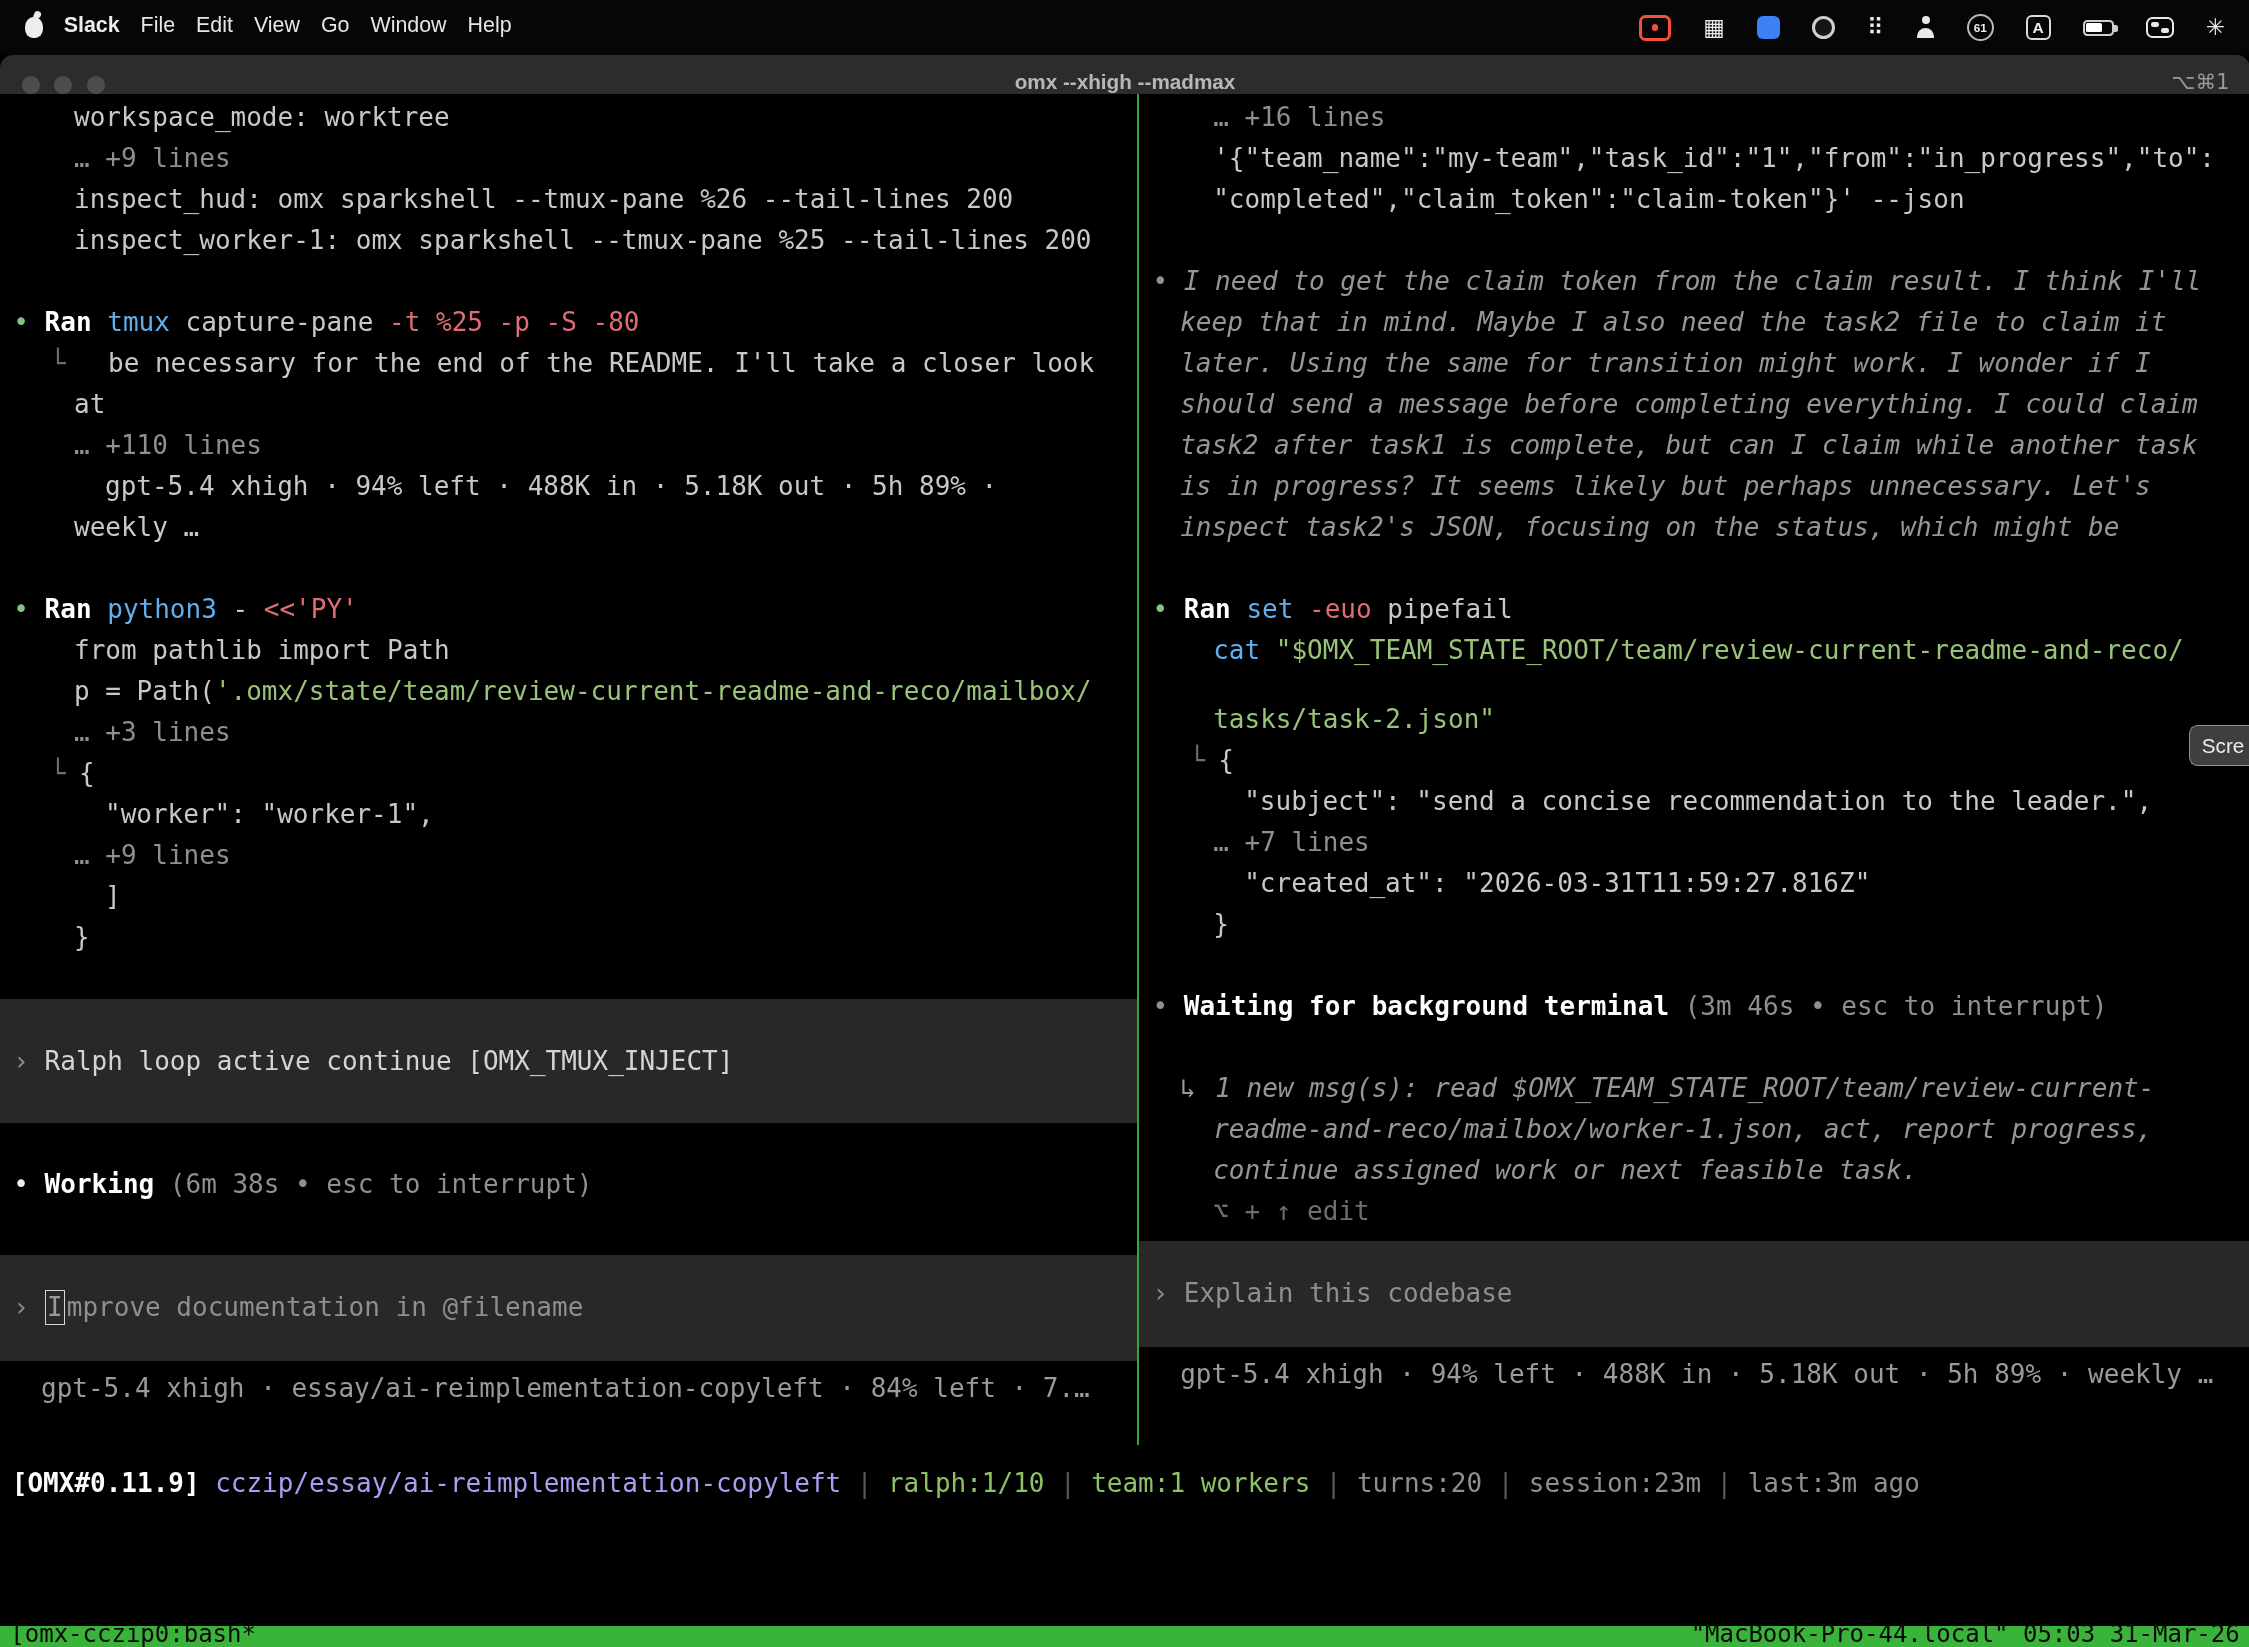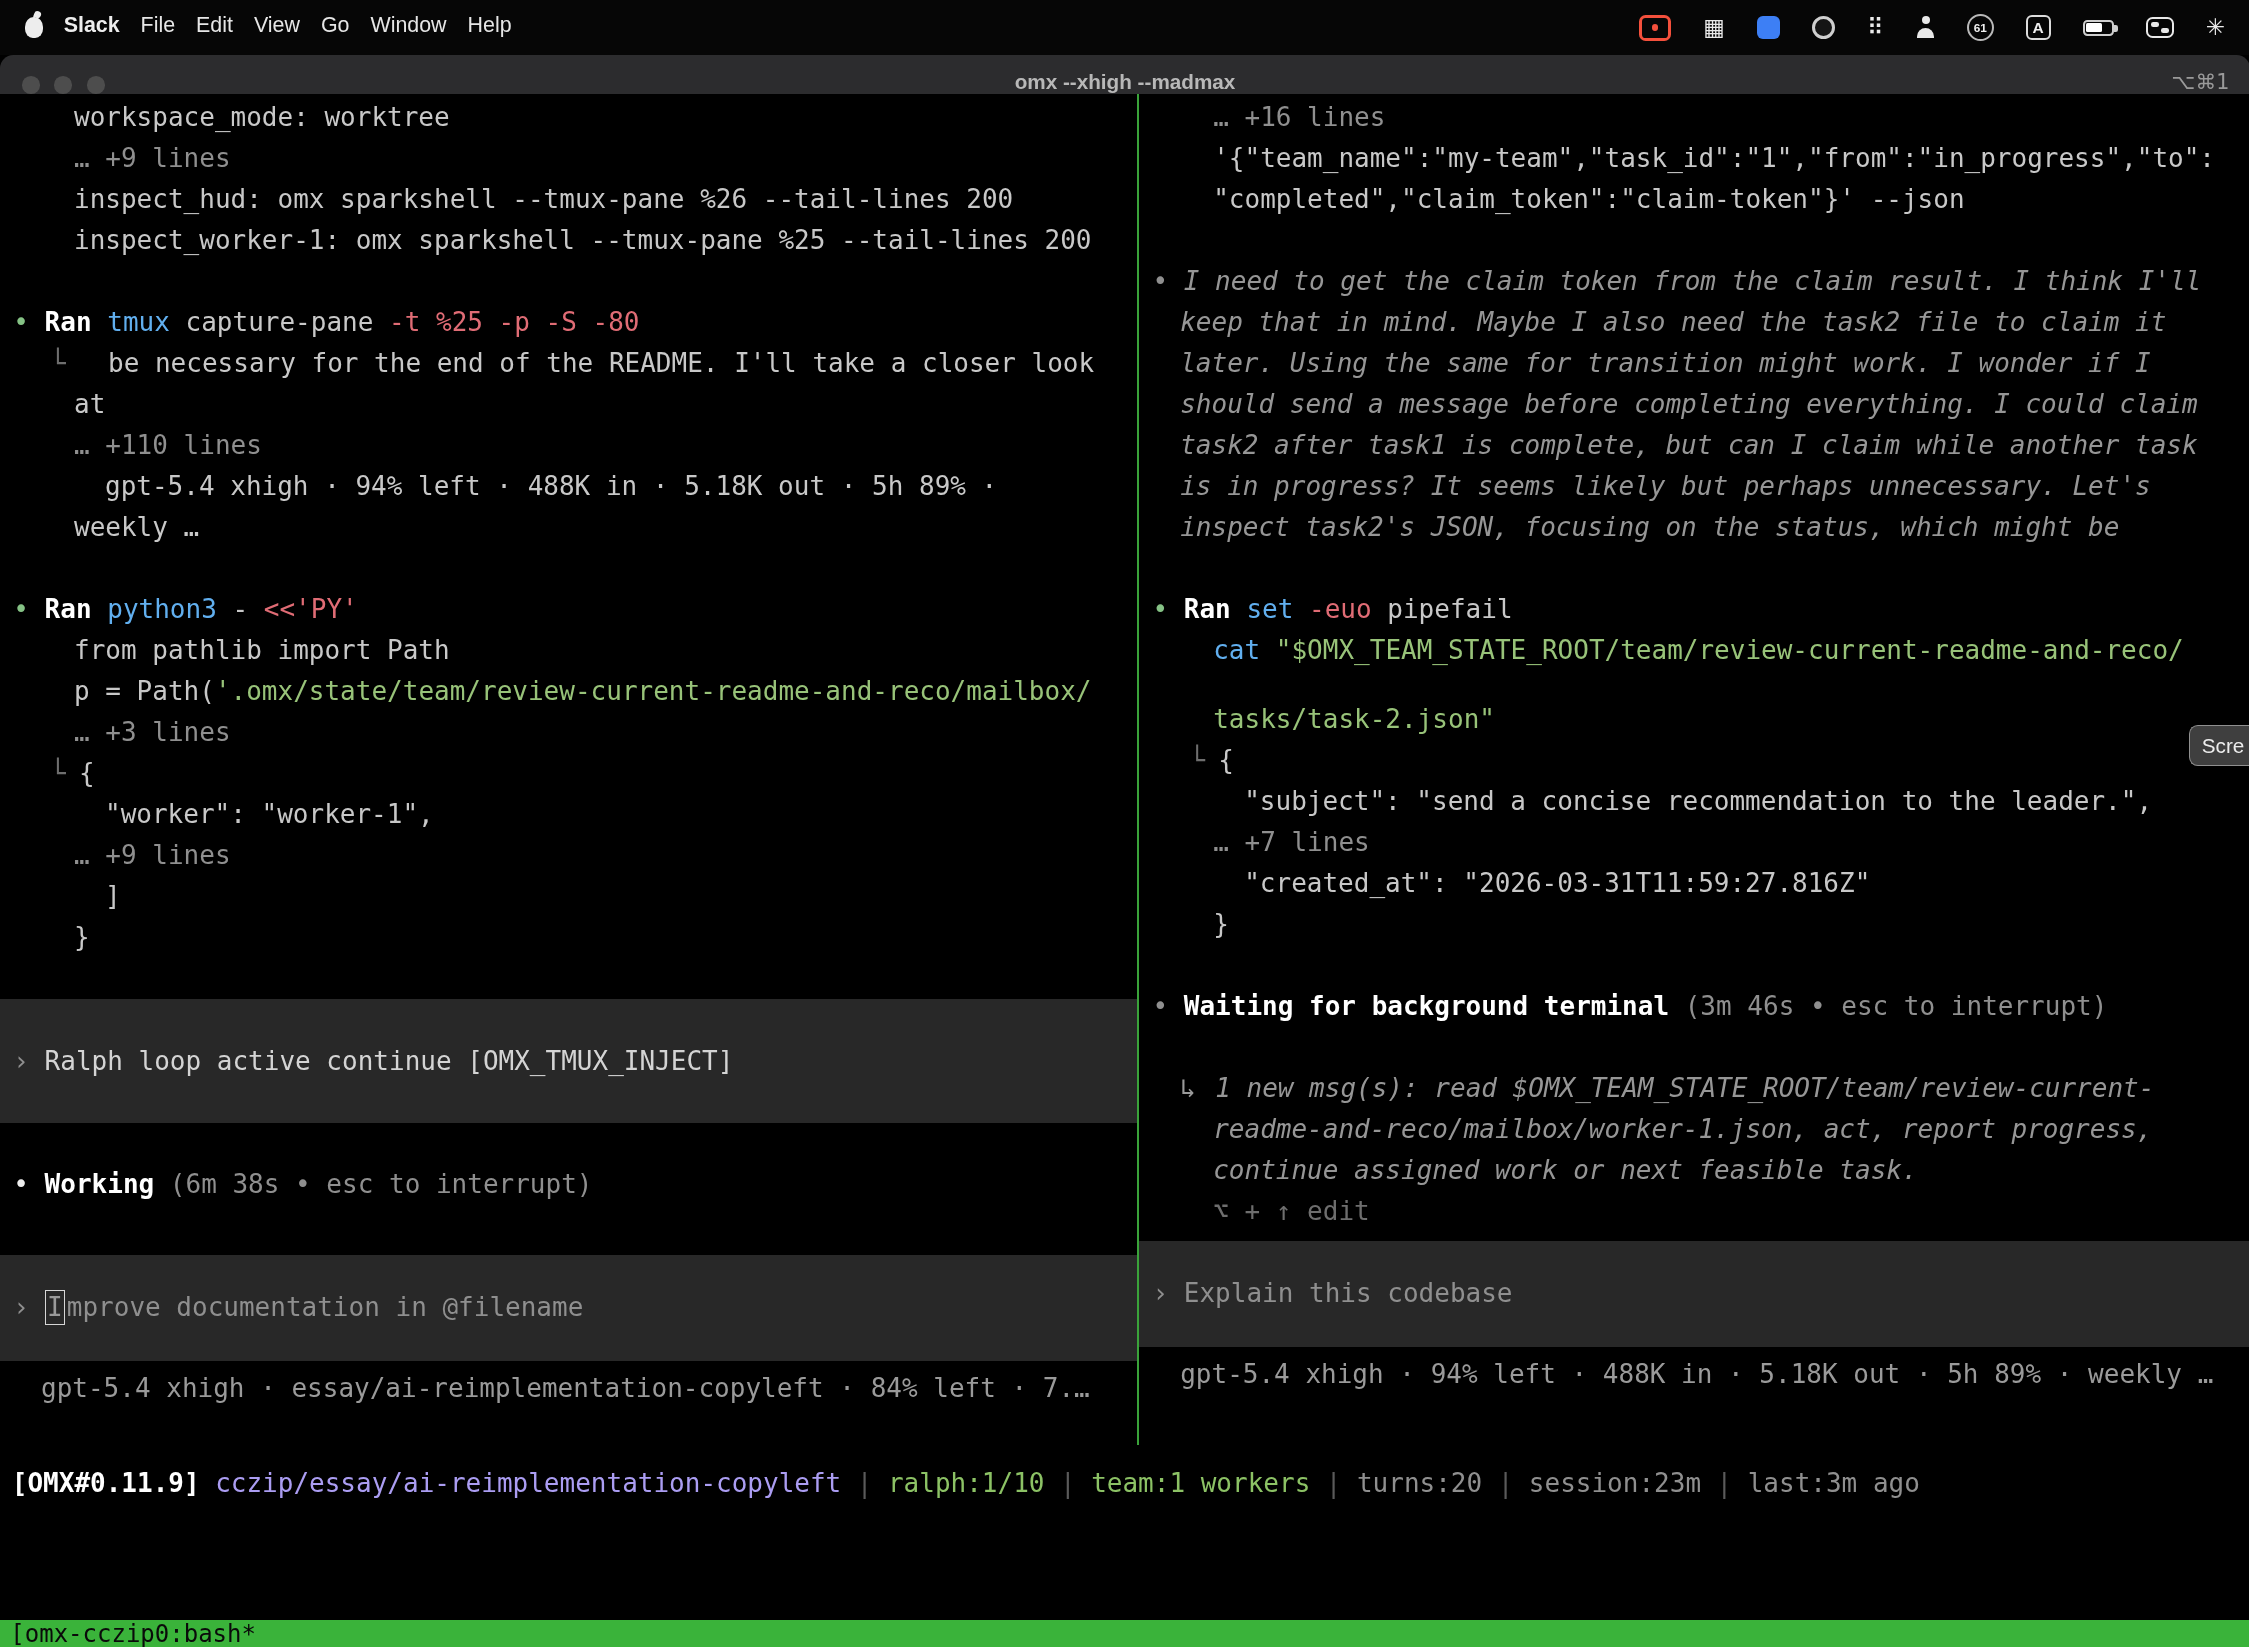--- a/index.html
+++ b/index.html
@@ -78,23 +78,23 @@
   .footer{margin-top:7.4px;color:#9a9a9a;}
 
   
   .omx{display:flex;gap:15.5px;align-items:center;height:41px;margin-top:17.7px;
        padding-left:11.8px;font-size:26px;white-space:pre;}
   .purple{color:#ab9df2;}
   .grn2{color:#8cc265;}
   .sep{color:#5a5a5a;}
 
   
-  .tmuxbar{position:absolute;left:0;bottom:0;width:100%;height:28px;background:#3ab33a;
-           color:#0a0a0a;display:flex;align-items:flex-start;justify-content:space-between;
-           font-size:24px;padding:0 10.3px;box-sizing:border-box;white-space:pre;flex-direction:column;}
+  .tmuxbar{position:absolute;left:0;bottom:0;width:100%;height:22px;background:#3ab33a;
+           color:#0a0a0a;display:flex;align-items:flex-end;justify-content:space-between;
+           font-size:24px;padding:0 10.3px;box-sizing:border-box;white-space:pre;}
 
   
   .tooltip{position:absolute;top:725px;right:0;height:41px;width:61px;overflow:hidden;
            background:#3f3f3f;border:1.5px solid #909090;border-right:none;
            border-radius:8.9px 0 0 8.9px;color:#ececec;z-index:5;
            font:20.7px "Liberation Sans",sans-serif;display:flex;align-items:center;
            padding:0 4.4px 0 11.8px;box-sizing:border-box;}
 </style>
 </head>
 <body>

